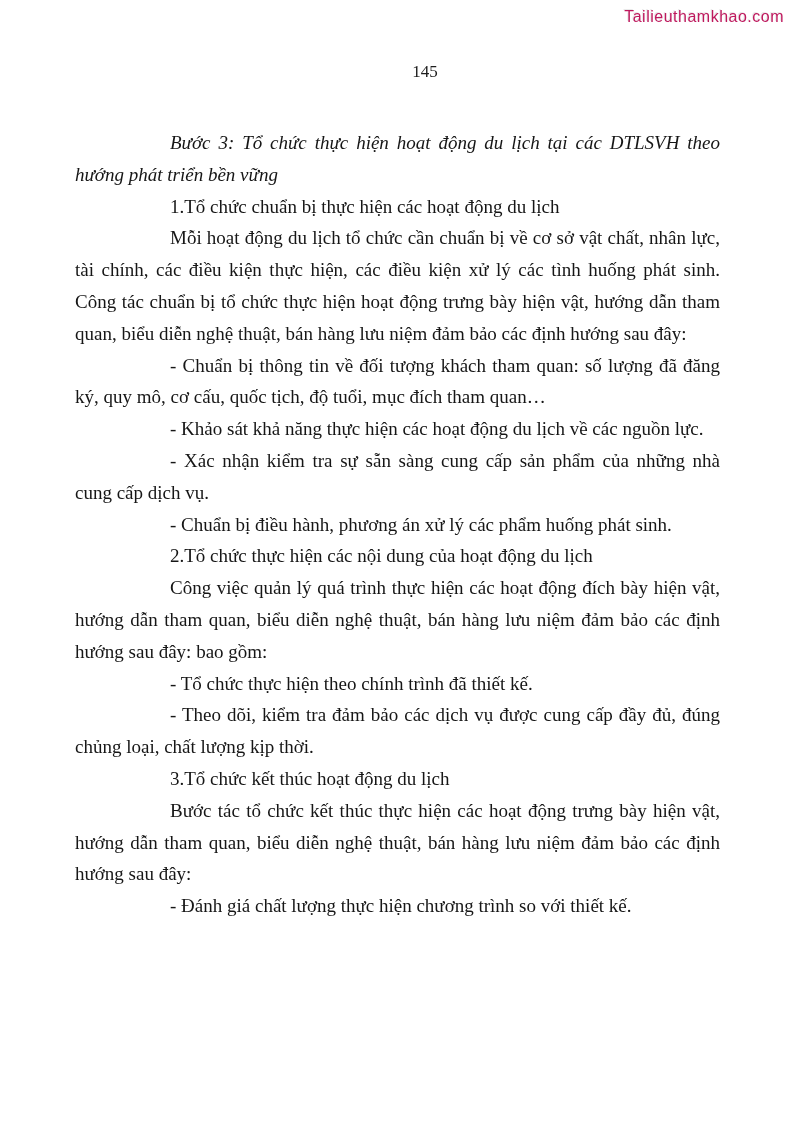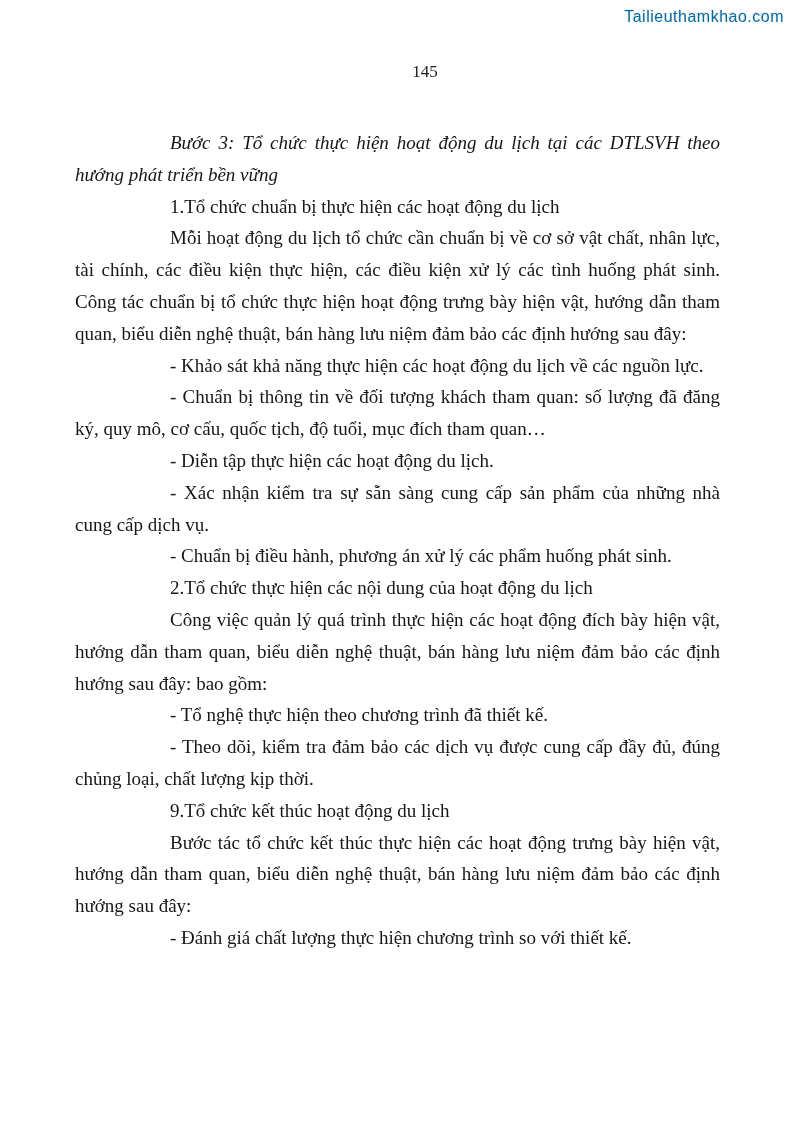--- a/index.html
+++ b/index.html
@@ -15,21 +15,21 @@
     overflow: hidden;
     font-family: "Liberation Serif", "DejaVu Serif", serif;
     color: #161616;
   }
   .watermark {
     position: absolute;
     top: 8px;
     right: 10px;
     font-family: "Liberation Sans", "DejaVu Sans", sans-serif;
     font-size: 16px;
-    color: #0369a1;
+    color: #be185d;
     text-shadow: 1px 1px 0 #ffffff, -1px -1px 0 #e9e9e9;
     letter-spacing: 0.5px;
     user-select: none;
   }
   .page-number {
     position: absolute;
     top: 62px;
     left: 0;
     right: 0;
     text-align: center;
@@ -61,27 +61,26 @@
 <div class="page">
 
   <div class="watermark">Tailieuthamkhao.com</div>
 
   <div class="page-number">145</div>
 
   <main class="body-text">
     <p class="italic">Bước 3: Tổ chức thực hiện hoạt động du lịch tại các DTLSVH theo hướng phát triển bền vững</p>
     <p>1.Tổ chức chuẩn bị thực hiện các hoạt động du lịch</p>
     <p>Mỗi hoạt động du lịch tổ chức cần chuẩn bị về cơ sở vật chất, nhân lực, tài chính, các điều kiện thực hiện, các điều kiện xử lý các tình huống phát sinh. Công tác chuẩn bị tổ chức thực hiện hoạt động trưng bày hiện vật, hướng dẫn tham quan, biểu diễn nghệ thuật, bán hàng lưu niệm đảm bảo các định hướng sau đây:</p>
+    <p>- Chuẩn bị thông tin về đối tượng khách tham quan: số lượng đã đăng ký, quy mô, cơ cấu, quốc tịch, độ tuổi, mục đích tham quan…</p>
     <p>- Khảo sát khả năng thực hiện các hoạt động du lịch về các nguồn lực.</p>
-    <p>- Chuẩn bị thông tin về đối tượng khách tham quan: số lượng đã đăng ký, quy mô, cơ cấu, quốc tịch, độ tuổi, mục đích tham quan…</p>
-    <p>- Diễn tập thực hiện các hoạt động du lịch.</p>
     <p>- Xác nhận kiểm tra sự sẵn sàng cung cấp sản phẩm của những nhà cung cấp dịch vụ.</p>
     <p>- Chuẩn bị điều hành, phương án xử lý các phẩm huống phát sinh.</p>
     <p>2.Tổ chức thực hiện  các nội dung của hoạt động du lịch</p>
     <p>Công việc quản lý quá trình thực hiện các hoạt động đích bày hiện vật, hướng dẫn tham quan, biểu diễn nghệ thuật, bán hàng lưu niệm đảm bảo các định hướng sau đây: bao gồm:</p>
-    <p>- Tổ nghệ thực hiện theo chương trình đã thiết kế.</p>
+    <p>- Tổ chức thực hiện theo chính trình đã thiết kế.</p>
     <p>- Theo dõi, kiểm tra đảm bảo các dịch vụ được cung cấp đầy đủ, đúng chủng loại, chất lượng kịp thời.</p>
-    <p>9.Tổ chức kết thúc hoạt động du lịch</p>
+    <p>3.Tổ chức kết thúc hoạt động du lịch</p>
     <p>Bước tác tổ chức kết thúc thực hiện các hoạt động trưng bày hiện vật, hướng dẫn tham quan, biểu diễn nghệ thuật, bán hàng lưu niệm đảm bảo các định hướng sau đây:</p>
     <p>- Đánh giá chất lượng thực hiện chương trình so với thiết kế.</p>
   </main>
 
 </div>
 
 </body></html>

